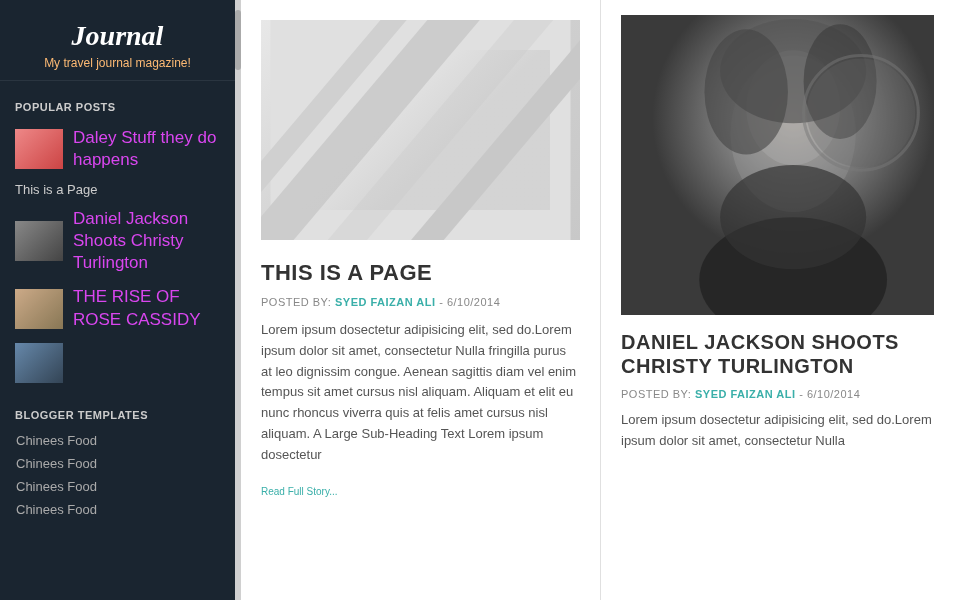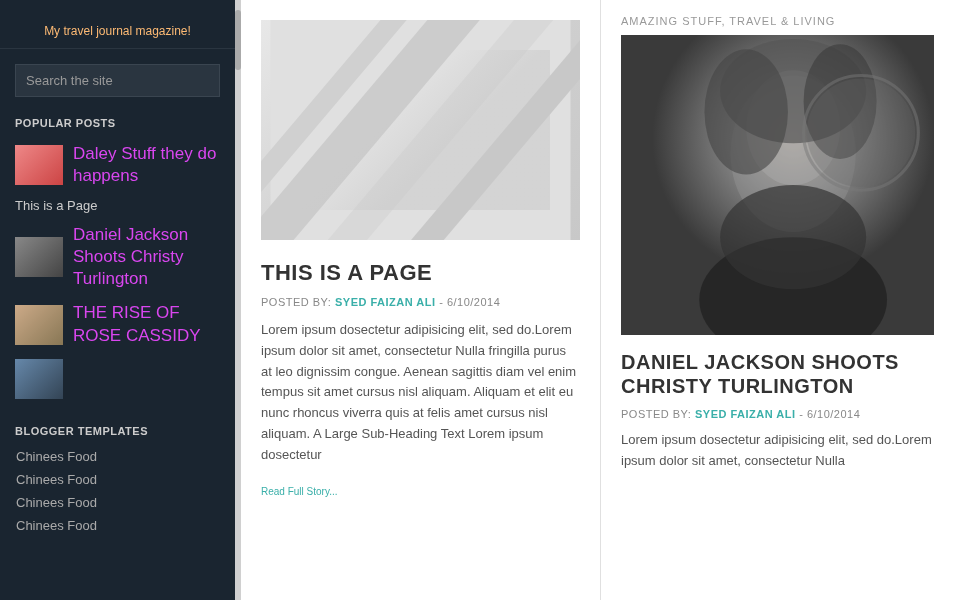--- a/index.html
+++ b/index.html
@@ -236,26 +236,24 @@
       font-size: 13px;
       color: #555;
       line-height: 1.6;
     }
   </style>
 </head>
 <body>
 
 <div id="sidebar">
   <div class="sidebar-header">
+    <div class="sidebar-title">Journal</div>
     <div class="sidebar-subtitle">My travel journal magazine!</div>
   </div>
 
-  <div class="search-box">
-    <input type="text" placeholder="Search the site" style="">
-  </div>
 
   <div class="sidebar-section-title">POPULAR POSTS</div>
 
   <div class="popular-post-item">
     <div class="post-thumb thumb-1"></div>
     <div class="post-item-title">Daley Stuff they do happens</div>
   </div>
 
   <div class="plain-link-item">This is a Page</div>
 
@@ -303,21 +301,20 @@
       <span>POSTED BY:</span>
       <span class="author-link">SYED FAIZAN ALI</span>
       <span> - </span>
       <span>6/10/2014</span>
     </div>
     <p class="article-body">Lorem ipsum dosectetur adipisicing elit, sed do.Lorem ipsum dolor sit amet, consectetur Nulla fringilla purus at leo dignissim congue. Aenean sagittis diam vel enim tempus sit amet cursus nisl aliquam. Aliquam et elit eu nunc rhoncus viverra quis at felis amet cursus nisl aliquam. A Large Sub-Heading Text Lorem ipsum dosectetur</p>
     <a class="read-more-link">Read Full Story...</a>
   </div>
 
   <div id="right-col">
-    <div class="right-category">AMAZING STUFF, TRAVEL &amp; LIVING</div>
 
     <div class="right-feature-img">
       <svg width="100%" height="100%" viewBox="0 0 300 300" xmlns="http://www.w3.org/2000/svg" preserveAspectRatio="xMidYMid slice">
         <defs>
           <radialGradient id="face" cx="55%" cy="35%" r="45%">
             <stop offset="0%" stop-color="#b8b0a8"></stop>
             <stop offset="40%" stop-color="#888"></stop>
             <stop offset="100%" stop-color="#3a3a3a"></stop>
           </radialGradient>
         </defs>

